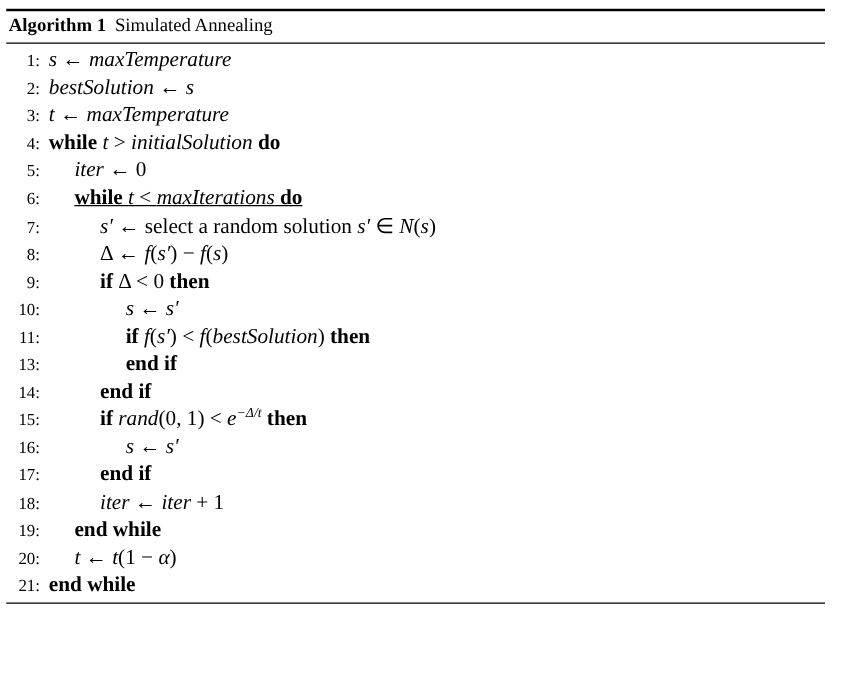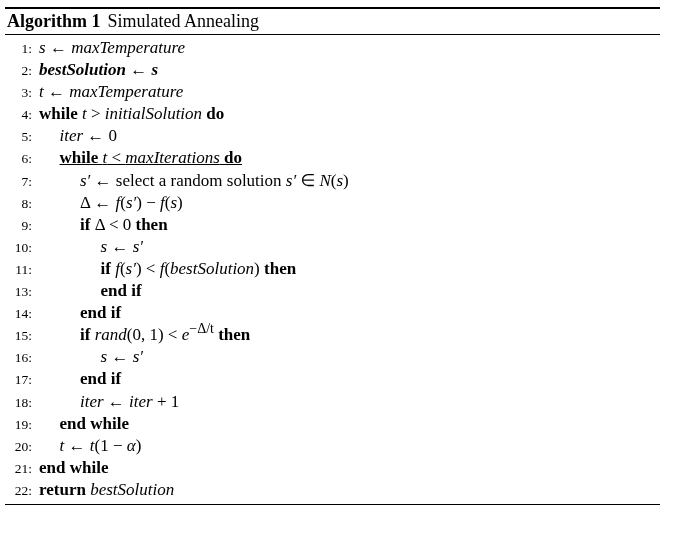--- a/index.html
+++ b/index.html
@@ -25,21 +25,21 @@
     height: 0;
     border-top: 2.2px solid #000000;
   }
   .rule-thin {
     height: 0;
     border-top: 1.4px solid #000000;
   }
   .algo-header {
     height: 25px;
     line-height: 25px;
-    font-size: 18px;
+    font-size: 15px;
     padding-left: 2px;
     white-space: pre;
   }
   .algo-header .label {
     font-weight: bold;
     margin-right: 7px;
   }
   .algo-body {
     padding: 2px 0 3px 0;
   }
@@ -57,39 +57,40 @@
     flex-shrink: 0;
   }
   .code {
     margin-left: 7px;
     white-space: pre;
   }
   .kw { font-weight: bold; }
   .var { font-style: italic; }
   .plain { font-style: normal; }
   sup.sup {
-    font-size: 14px;
+    font-size: 11px;
+    font-style: italic;
     line-height: 0;
   }
 </style>
 </head>
 <body>
 
 <div class="algo">
   <div class="rule-thick"></div>
   <div class="algo-header"><span class="label">Algorithm 1</span><span>Simulated Annealing</span></div>
   <div class="rule-thin"></div>
   <div class="algo-body">
       <div class="algo-line">
         <span class="lineno">1:</span>
         <span class="code" style="padding-left: 0px;"><span class="var">s</span><span class="plain"> ← </span><span class="var">maxTemperature</span></span>
       </div>
       <div class="algo-line">
         <span class="lineno">2:</span>
-        <span class="code" style="padding-left: 0px; font-weight: bold;"><span class="var">bestSolution</span><span class="plain"> ← </span><span class="var">s</span></span>
+        <span class="code" style="padding-left: 0px;"><span class="var">bestSolution</span><span class="plain"> ← </span><span class="var">s</span></span>
       </div>
       <div class="algo-line">
         <span class="lineno">3:</span>
         <span class="code" style="padding-left: 0px;"><span class="var">t</span><span class="plain"> ← </span><span class="var">maxTemperature</span></span>
       </div>
       <div class="algo-line">
         <span class="lineno">4:</span>
         <span class="code" style="padding-left: 0px;"><span class="kw">while </span><span class="var">t</span><span class="plain"> &gt; </span><span class="var">initialSolution</span><span class="kw"> do</span></span>
       </div>
       <div class="algo-line">
@@ -149,19 +150,15 @@
         <span class="code" style="padding-left: 20.5px;"><span class="kw">end while</span></span>
       </div>
       <div class="algo-line">
         <span class="lineno">20:</span>
         <span class="code" style="padding-left: 20.5px;"><span class="var">t</span><span class="plain"> ← </span><span class="var">t</span><span class="plain">(1 − </span><span class="var">α</span><span class="plain">)</span></span>
       </div>
       <div class="algo-line">
         <span class="lineno">21:</span>
         <span class="code" style="padding-left: 0px;"><span class="kw">end while</span></span>
       </div>
-      <div class="algo-line">
-        <span class="lineno">22:</span>
-        <span class="code" style="padding-left: 0px;"><span class="kw">return </span><span class="var">bestSolution</span></span>
-      </div>
     </div>
   <div class="rule-thin"></div>
 </div>
 
 </body></html>

